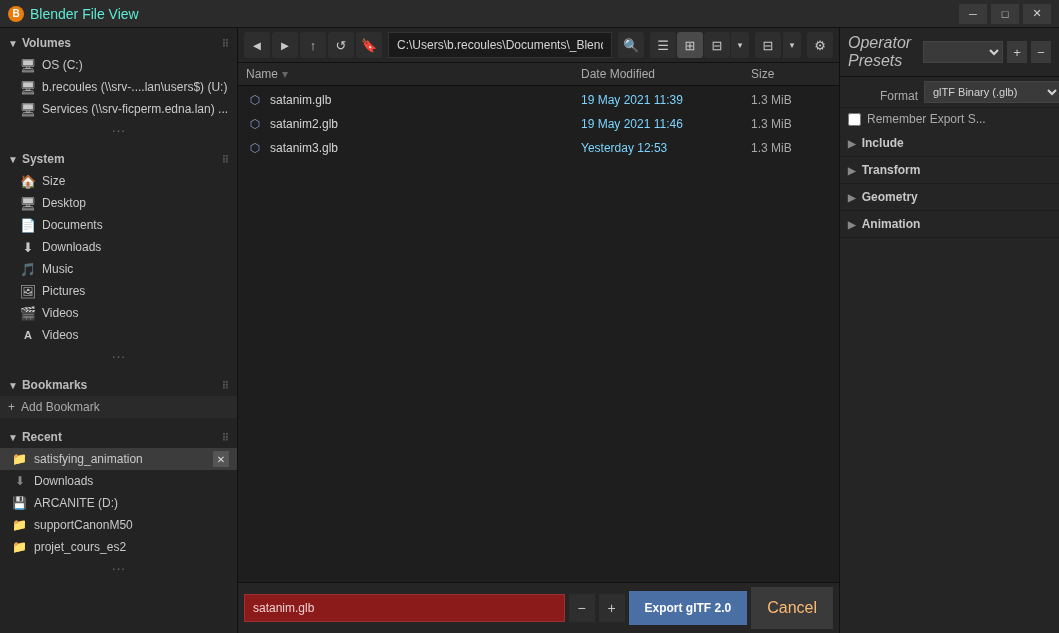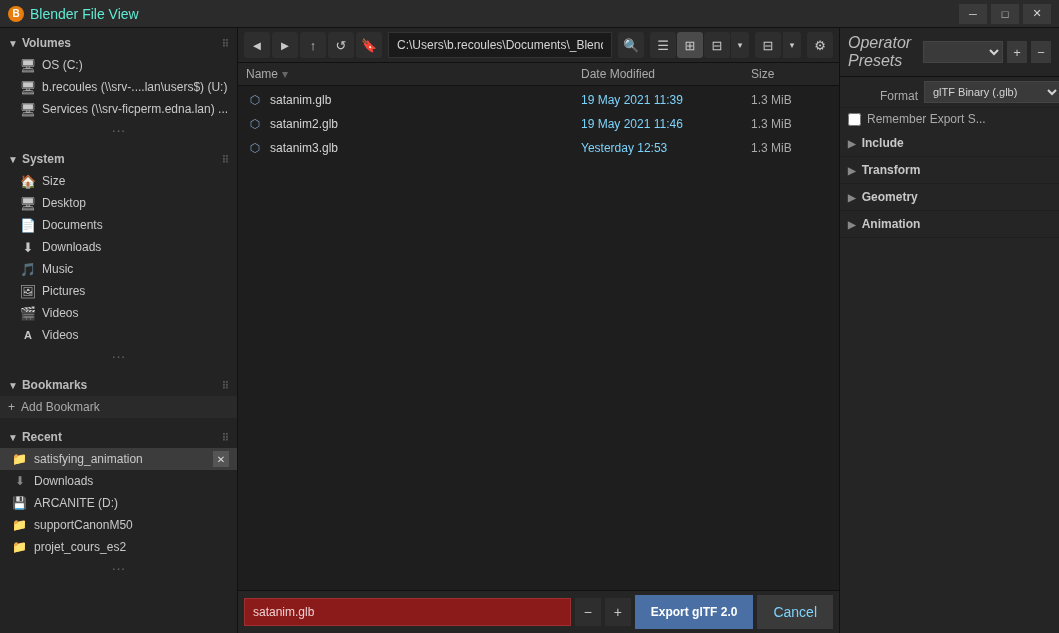--- a/index.html
+++ b/index.html
@@ -297,25 +297,25 @@
       color: #fff;
       padding: 0 16px;
       height: 34px;
       cursor: pointer;
       font-size: 12px;
       font-weight: 600;
     }
     .cancel-btn {
       background: #3a3a3a;
       border: none;
-      color: #7dd3fc;
+      color: #fdba74;
       padding: 0 16px;
-      height: 34px;
-      cursor: pointer;
-      font-size: 14px;
+      height: 42px;
+      cursor: pointer;
+      font-size: 16px;
     }
 
     
     .right-panel {
       width: 220px;
       background: #252525;
       border-left: 1px solid #111;
       display: flex;
       flex-direction: column;
       flex-shrink: 0;

